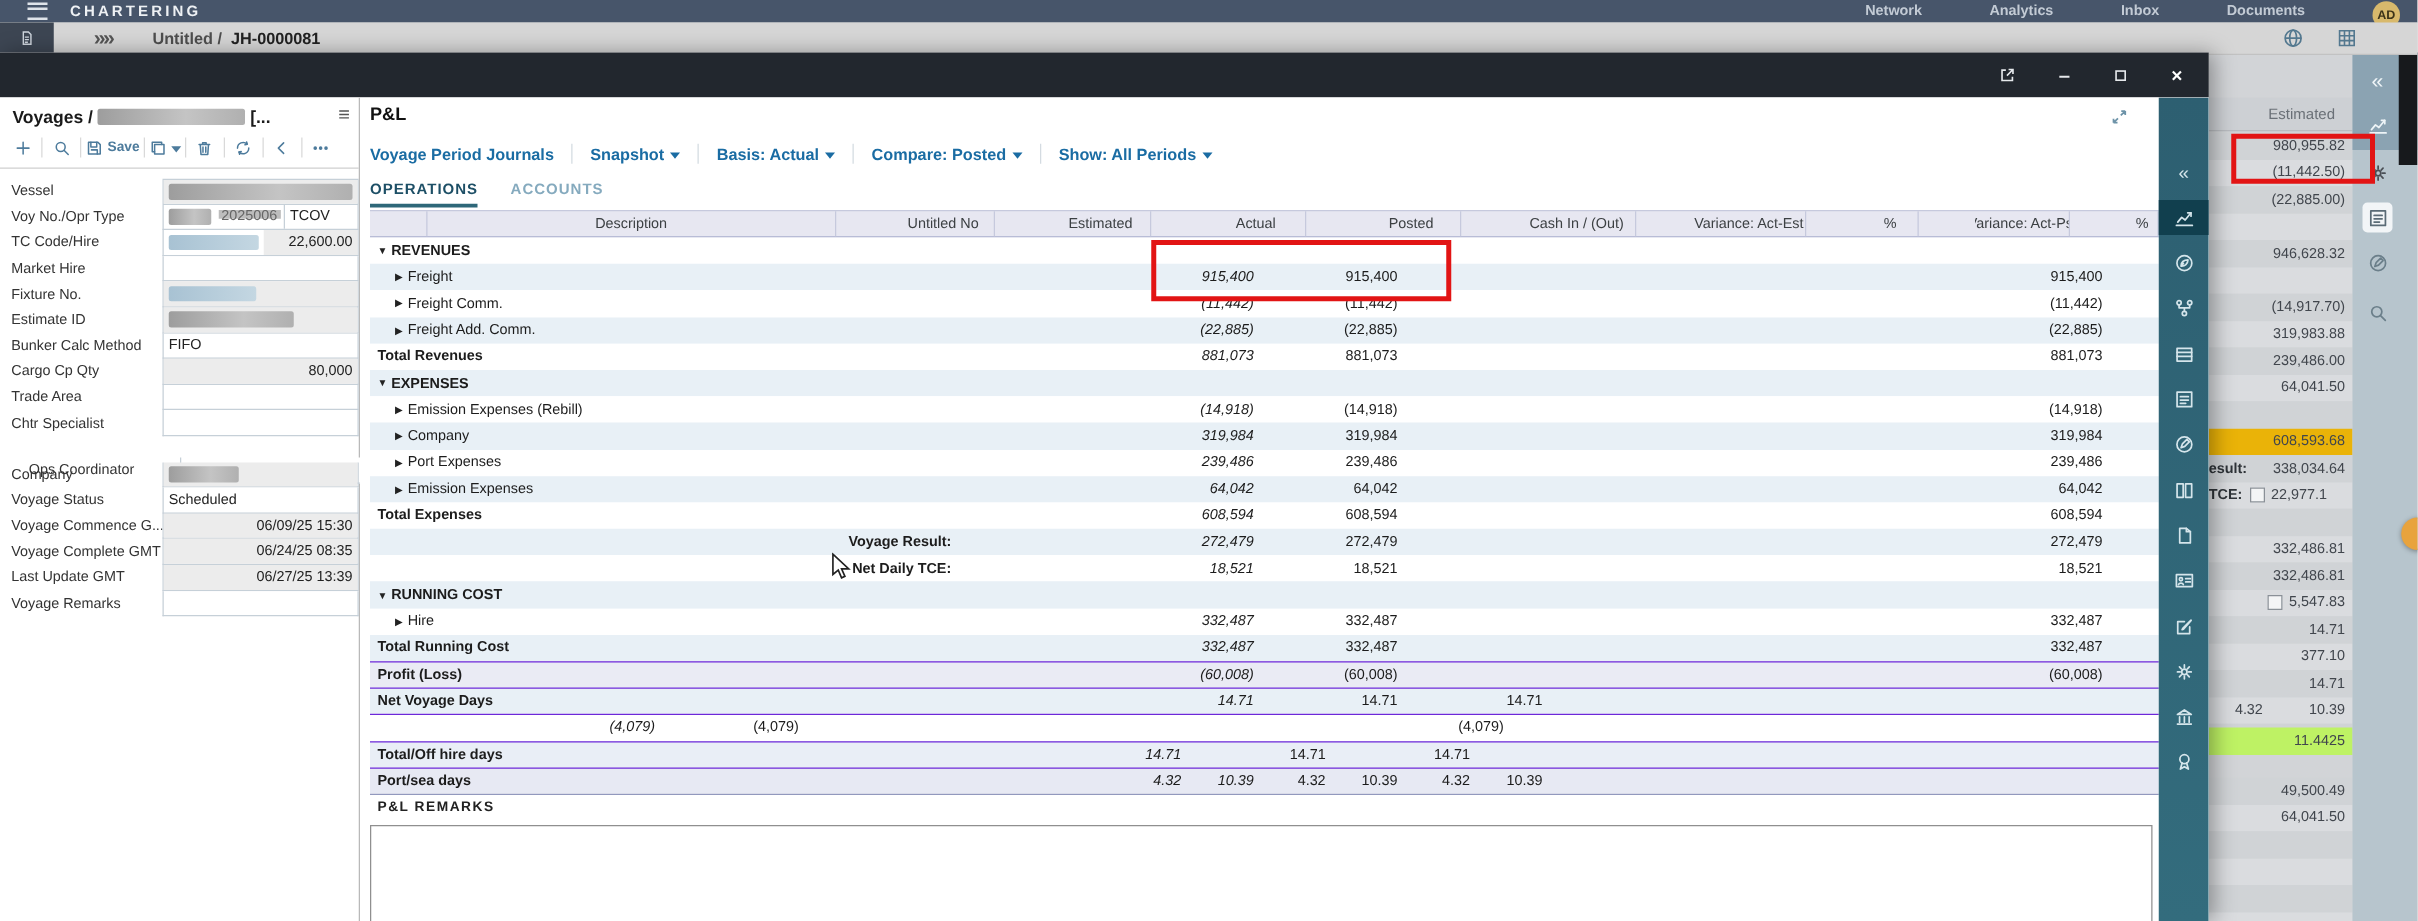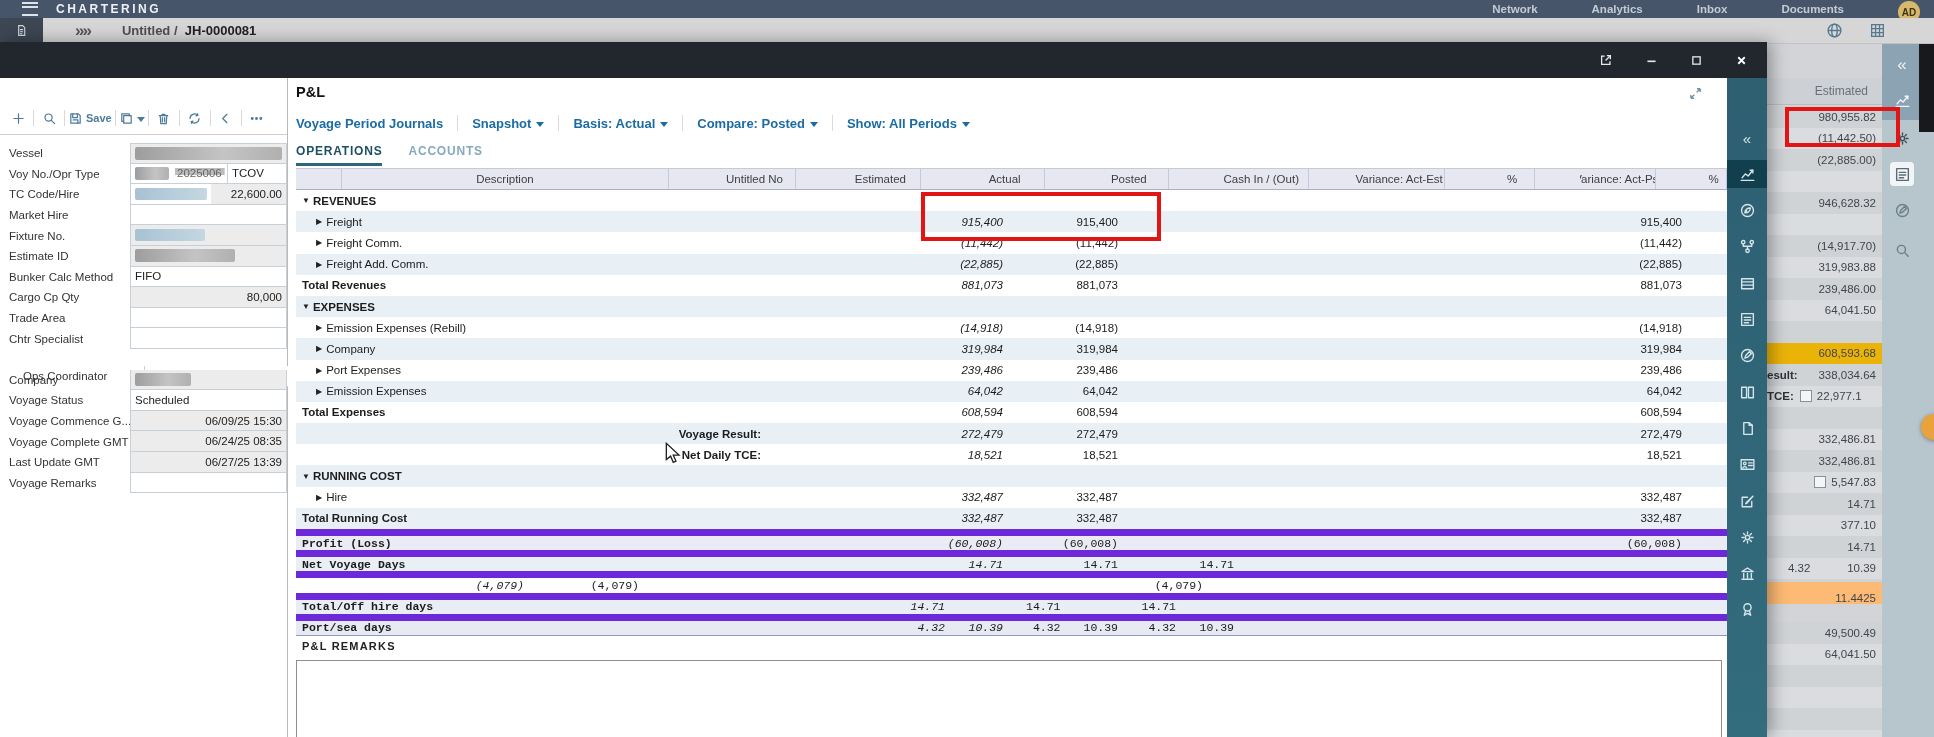--- a/index.html
+++ b/index.html
@@ -84,21 +84,21 @@
   .trow{display:flex;height:21.2px;box-sizing:border-box;}
   .td{box-sizing:border-box;display:flex;align-items:center;font-size:11.5px;color:#1c1c1c;overflow:hidden;}
   .td.num{justify-content:flex-end;padding-right:8px;}
   .td .half{width:50%;height:100%;display:flex;align-items:center;justify-content:flex-end;padding-right:8px;box-sizing:border-box;}
   .est-col{font-style:italic;}
   .desc-sec{font-weight:bold;padding-left:6px;gap:3px;}
   .desc-item{padding-left:20px;gap:4px;}
   .desc-total{font-weight:bold;padding-left:6px;}
   .desc-calc{font-weight:bold;justify-content:flex-end;padding-right:14px;}
   .arr{font-size:8px;color:#222;flex:none;}
-  .sep-top{border-top:7px solid #6d28d9;font-family:Liberation Mono, monospace;}
+  .sep-top{border-top:1px solid #6d28d9;}
   #remarks-head{display:flex;align-items:center;height:22px;border-top:1px solid #9298bd;font-size:11px;font-weight:bold;letter-spacing:1.2px;color:#222;padding-left:6px;box-sizing:border-box;background:#fff;}
   #remarks-box{position:absolute;left:8px;top:582px;width:1424px;height:200px;background:#fff;border:1px solid #8f8f8f;}
   
   #teal-strip{position:absolute;left:1727px;top:0;width:40px;height:659px;background:linear-gradient(180deg,#2d5f71,#336c7d);}
   .ts-icon{position:absolute;left:7px;width:26px;height:28px;display:flex;align-items:center;justify-content:center;color:#d5e5eb;cursor:pointer;}
   .ts-icon.active{background:#113f4e;left:0;width:40px;}
   .ts-icon.active svg{margin-left:0;}
   .glyph{font-size:15px;line-height:1;}
   
   .redbox{position:absolute;border:4px solid #e21414;z-index:9;pointer-events:none;}
@@ -172,21 +172,21 @@
         <div class="rp-row" style="top: 494px; background: rgb(208, 211, 214);">
           <span class="val">14.71</span>
         </div>
         <div class="rp-row" style="top: 515.5px; background: rgb(218, 220, 223);">
           <span class="val2">4.32</span>
           <span class="val">10.39</span>
         </div>
         <div class="rp-row" style="top: 537px; background: rgb(208, 211, 214);">
           <span class="val">12.22</span>
         </div>
-        <div class="rp-row" style="top: 540px; background: #fdba74; align-items: flex-end;">
+        <div class="rp-row" style="top: 540px; background: #bef264;">
           <span class="val">11.4425</span>
         </div>
         <div class="rp-row" style="top: 580px; background: rgb(208, 211, 214);">
           <span class="val">49,500.49</span>
         </div>
         <div class="rp-row" style="top: 601.5px; background: rgb(218, 220, 223);">
           <span class="val">64,041.50</span>
         </div>
         <div class="rp-row" style="top: 623px; background: rgb(208, 211, 214);"></div>
         <div class="rp-row" style="top: 644.5px; background: rgb(218, 220, 223);"></div>
@@ -292,20 +292,24 @@
         <span class="mc">
             <svg width="13" height="13" viewBox="0 0 16 16" stroke="#fff" stroke-width="2.2" fill="none">
               <path d="M4 4l8 8M12 4l-8 8"></path>
             </svg>
           </span>
       </div>
     </div>
     <div id="modal-body">
 
       <div id="left-panel">
+        <div id="lp-header">
+          <span id="lp-title"><span>Voyages /</span> <span class="redact" style="width:118px;vertical-align:-2px"></span> <span>[...</span></span>
+          <span id="lp-menu">≡</span>
+        </div>
         <div id="lp-toolbar">
             <span class="lp-tool">
               <svg width="15" height="15" viewBox="0 0 16 16" fill="none" stroke="currentColor" stroke-width="1.3" stroke-linecap="round" stroke-linejoin="round">
                 <path d="M8 3v10M3 8h10"></path>
               </svg>
             </span>
             <span class="lp-sep"></span>
             <span class="lp-tool">
               <svg width="15" height="15" viewBox="0 0 16 16" fill="none" stroke="currentColor" stroke-width="1.3" stroke-linecap="round" stroke-linejoin="round">
                 <circle cx="7" cy="7" r="3.8"></circle>

